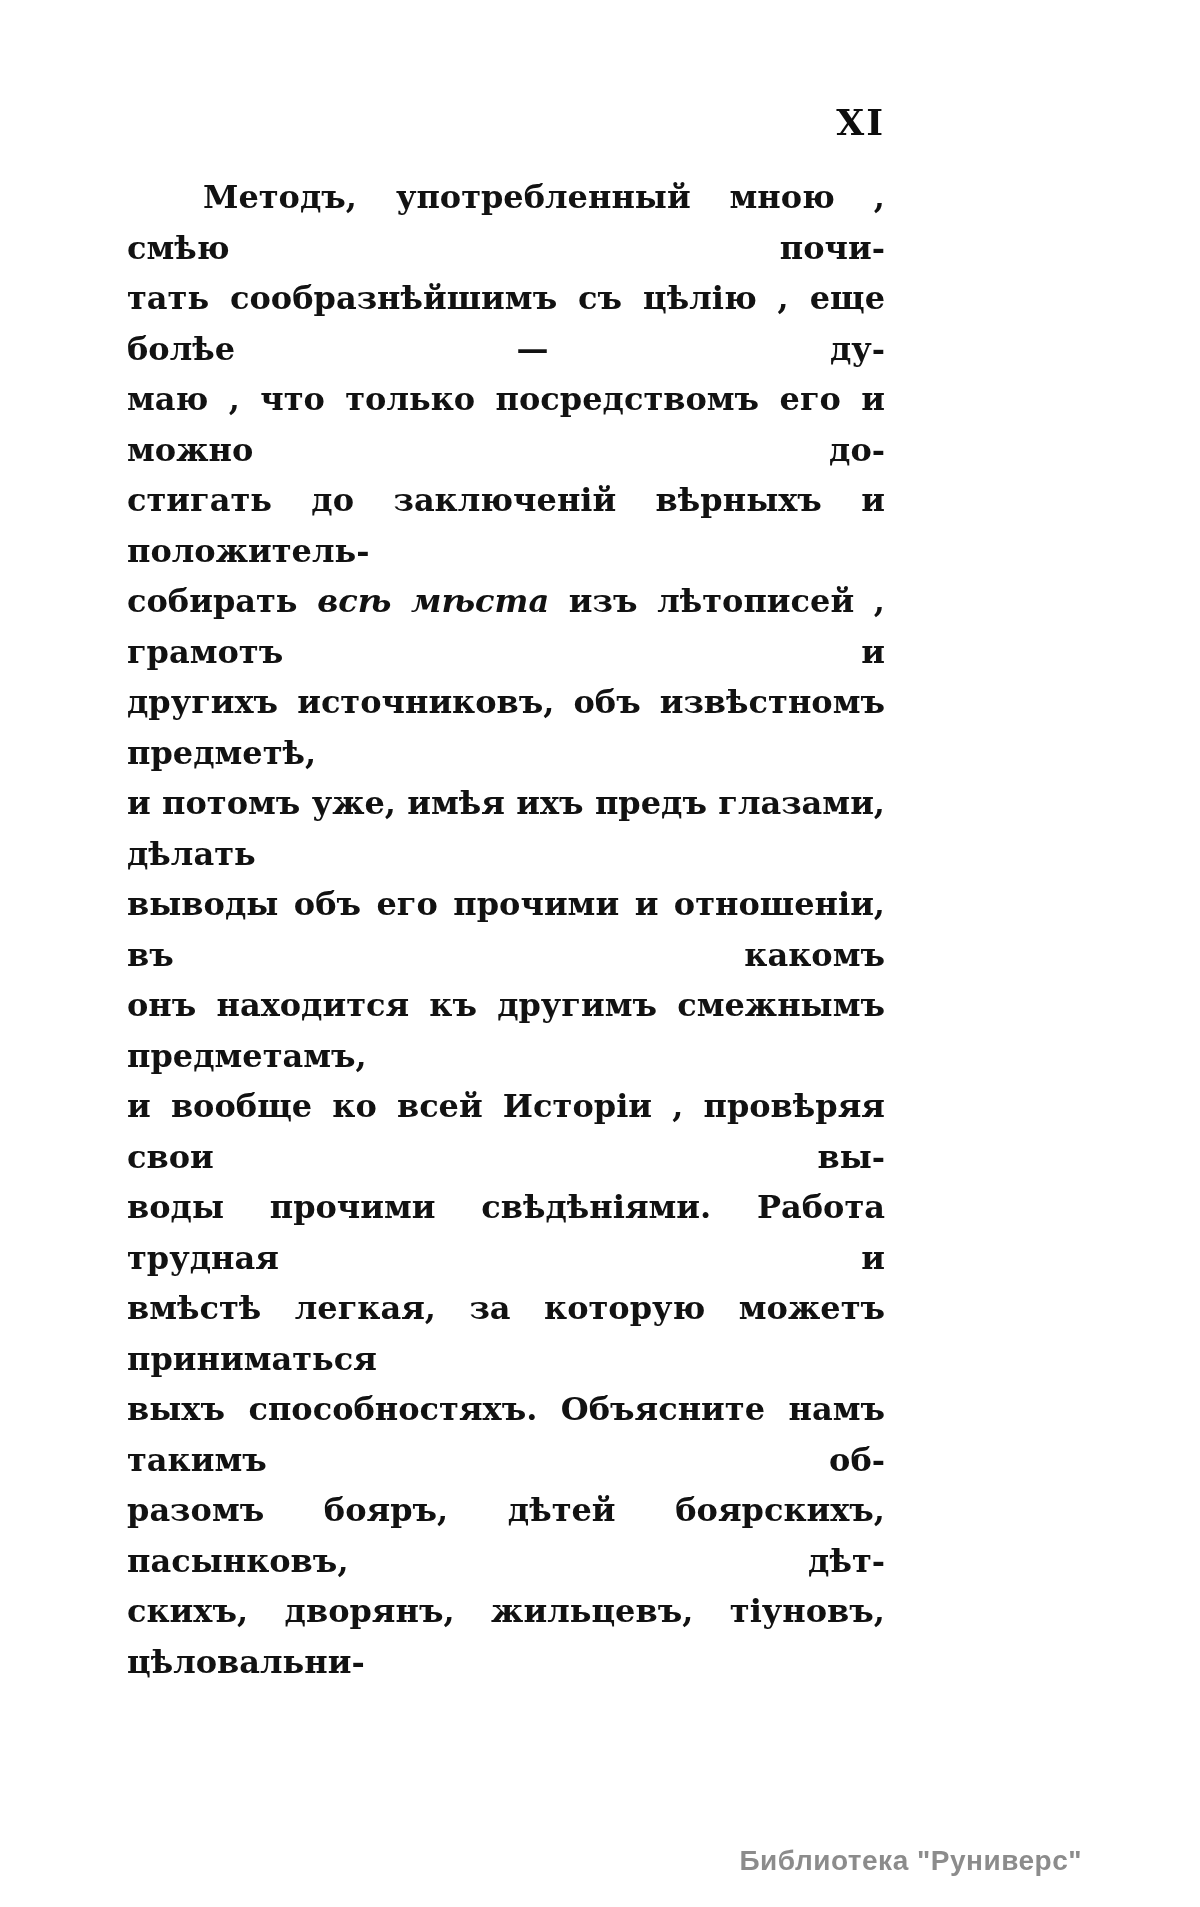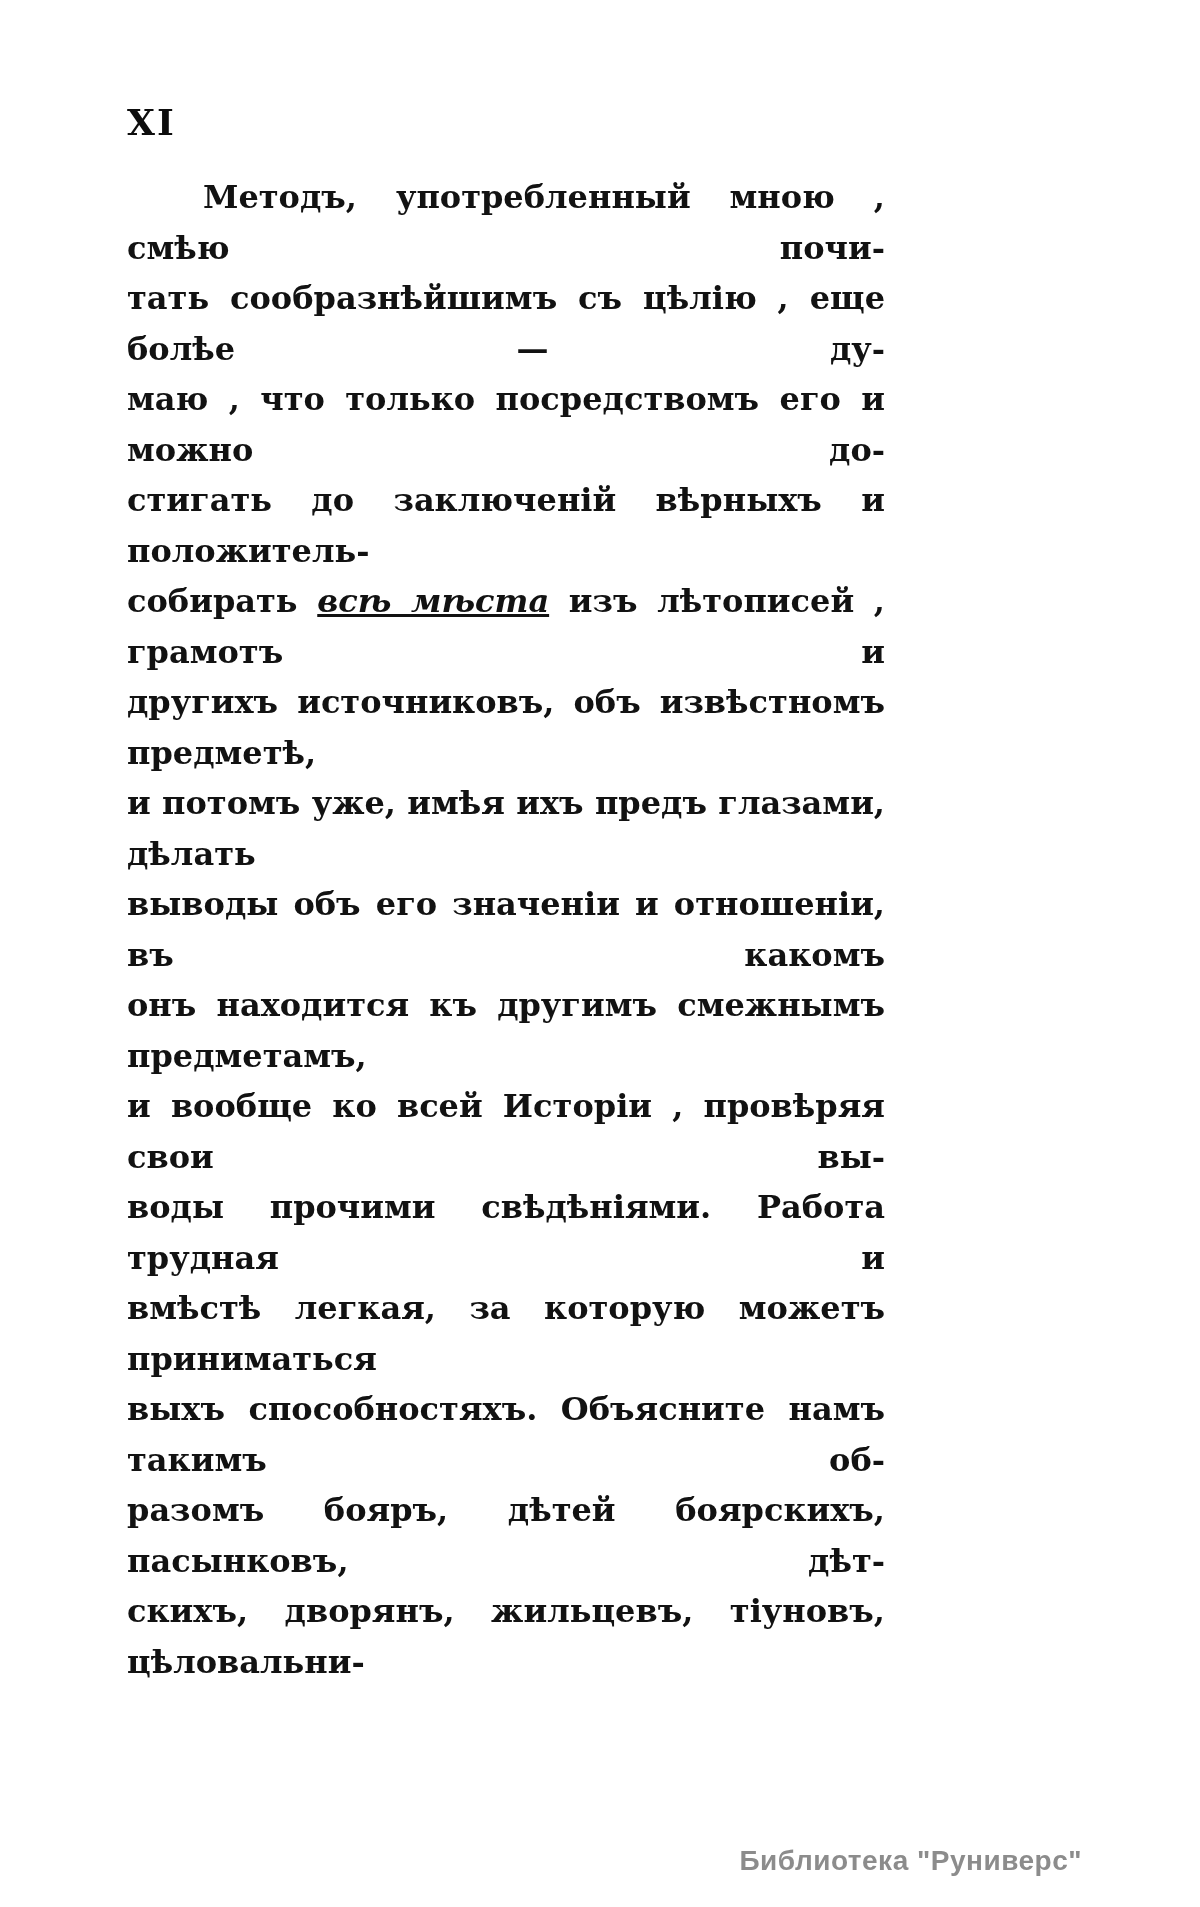--- a/index.html
+++ b/index.html
@@ -15,21 +15,21 @@
   }
   .scan-page {
     position: absolute;
     inset: 0;
     background: #ffffff;
     color: #101010;
   }
   .page-heading {
     margin: 102px 0 0 127px;
     width: 758px;
-    text-align: left;
+    text-align: right;
     font-family: "DejaVu Serif", serif;
     font-weight: bold;
     font-size: 36px;
     line-height: 40px;
     letter-spacing: 2px;
     color: #0d0d0d;
   }
   .text-block {
     width: 758px;
     margin: 30px 0 0 127px;
@@ -43,21 +43,20 @@
     text-align: justify;
     text-align-last: justify;
     -moz-text-align-last: justify;
     white-space: normal;
   }
   .text-block .line.indent {
     text-indent: 76px;
   }
   .text-block em {
     font-style: italic;
-    text-decoration: underline;
   }
   .watermark {
     position: absolute;
     top: 1845px;
     right: 118px;
     font-family: "Liberation Sans", sans-serif;
     font-weight: bold;
     font-size: 28px;
     color: #8c8c8c;
     letter-spacing: 0.5px;
@@ -70,21 +69,21 @@
   <div class="page-heading">XI</div>
 
   <div class="text-block">
       <div class="line indent">Методъ, употребленный мною , смѣю почи-</div>
       <div class="line">тать сообразнѣйшимъ съ цѣлію , еще болѣе — ду-</div>
       <div class="line">маю , что только посредствомъ его и можно до-</div>
       <div class="line">стигать до заключеній вѣрныхъ и положитель-</div>
       <div class="line"><span>собирать </span><em>всѣ мѣста</em><span> изъ лѣтописей , грамотъ и</span></div>
       <div class="line">другихъ источниковъ, объ извѣстномъ предметѣ,</div>
       <div class="line">и потомъ уже, имѣя ихъ предъ глазами, дѣлать</div>
-      <div class="line">выводы объ его значеніи и отношеніи, въ какомъ</div>
+      <div class="line">выводы объ его прочими и отношеніи, въ какомъ</div>
       <div class="line">онъ находится къ другимъ смежнымъ предметамъ,</div>
       <div class="line">и вообще ко всей Исторіи , провѣряя свои вы-</div>
       <div class="line">воды прочими свѣдѣніями. Работа трудная и</div>
       <div class="line">вмѣстѣ легкая, за которую можетъ приниматься</div>
       <div class="line">выхъ способностяхъ. Объясните намъ такимъ об-</div>
       <div class="line">разомъ бояръ, дѣтей боярскихъ, пасынковъ, дѣт-</div>
       <div class="line">скихъ, дворянъ, жильцевъ, тіуновъ, цѣловальни-</div>
     </div>
 
   <div class="watermark">Библиотека "Руниверс"</div>

